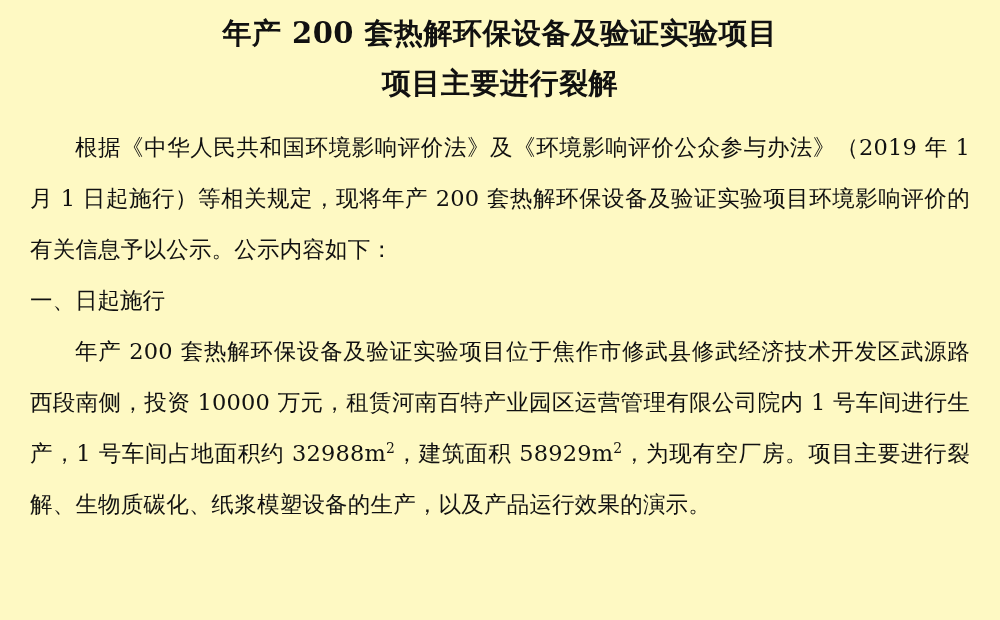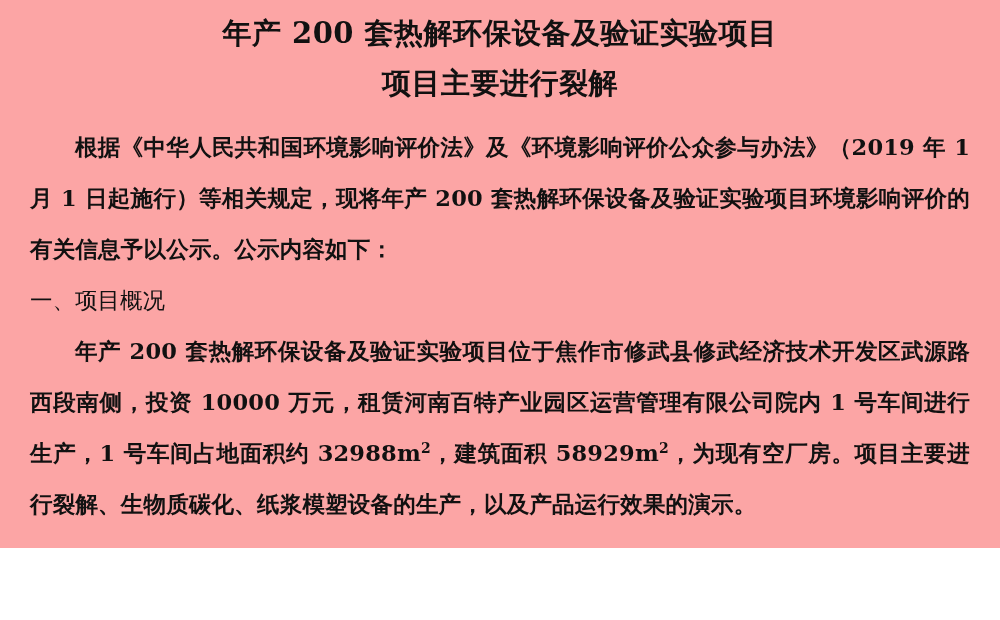--- a/index.html
+++ b/index.html
@@ -9,24 +9,24 @@
   }
   body {
     width: 1000px;
     height: 620px;
     overflow: hidden;
     font-family: "DejaVu Serif", "Liberation Serif", serif;
     color: #000000;
   }
   .page {
     width: 1000px;
-    height: 548px;
+    height: 620px;
     box-sizing: border-box;
     padding: 8px 30px 0 30px;
-    background: #fca5a5;
+    background: #fef9c3;
   }
   .doc-title {
     text-align: center;
     font-size: 29px;
     line-height: 50px;
     font-weight: 700;
     letter-spacing: 0.5px;
     color: #111;
   }
   .doc-title .line {
@@ -37,21 +37,20 @@
     margin-top: 14px;
   }
   p.para {
     margin: 0;
     font-size: 22.5px;
     line-height: 51px;
     text-align: justify;
     text-justify: inter-ideograph;
     letter-spacing: 0.2px;
     color: #111;
-    font-weight: bold;
   }
   p.indent {
     text-indent: 2em;
   }
   .section-heading {
     margin: 0;
     font-size: 22.5px;
     line-height: 51px;
     color: #111;
   }
@@ -68,18 +67,18 @@
 
   <div class="doc-title">
     <span class="line">年产 200 套热解环保设备及验证实验项目</span>
     <span class="line">项目主要进行裂解</span>
   </div>
 
   <div class="body-block">
 
     <p class="para indent">根据《中华人民共和国环境影响评价法》及《环境影响评价公众参与办法》（2019 年 1 月 1 日起施行）等相关规定，现将年产 200 套热解环保设备及验证实验项目环境影响评价的有关信息予以公示。公示内容如下：</p>
 
-    <p class="section-heading">一、项目概况</p>
+    <p class="section-heading">一、日起施行</p>
 
     <p class="para indent"><span>年产 200 套热解环保设备及验证实验项目位于焦作市修武县修武经济技术开发区武源路西段南侧，投资 10000 万元，租赁河南百特产业园区运营管理有限公司院内 1 号车间进行生产，1 号车间占地面积约 32988m</span><sup>2</sup><span>，建筑面积 58929m</span><sup>2</sup><span>，为现有空厂房。项目主要进行裂解、生物质碳化、纸浆模塑设备的生产，以及产品运行效果的演示。</span></p>
 
   </div>
 </div>
 
 </body></html>

